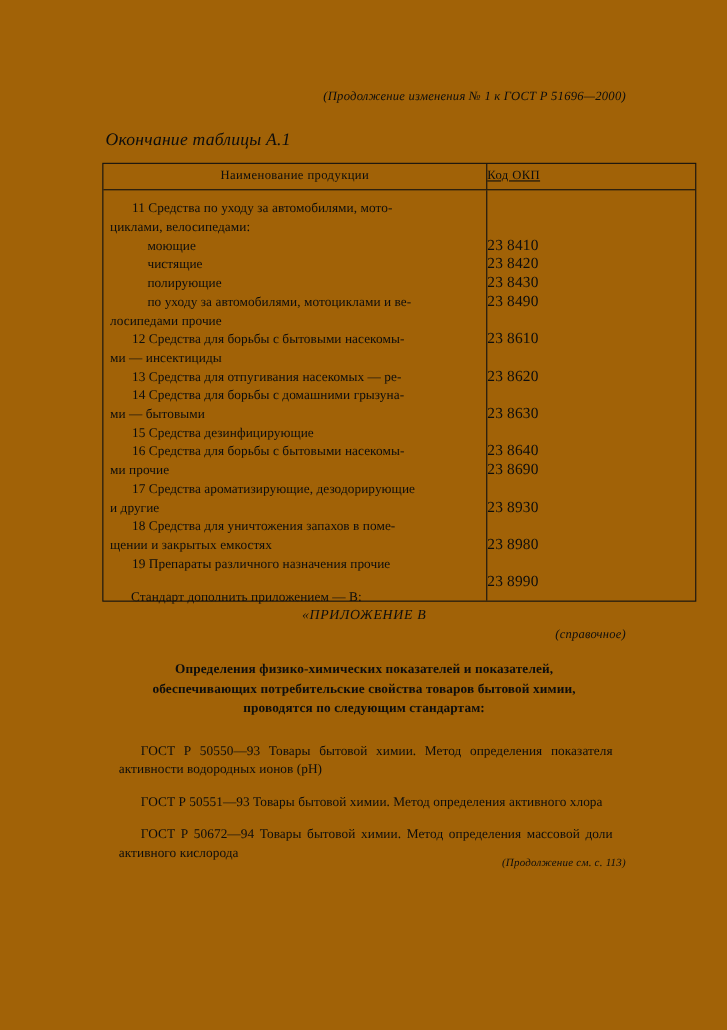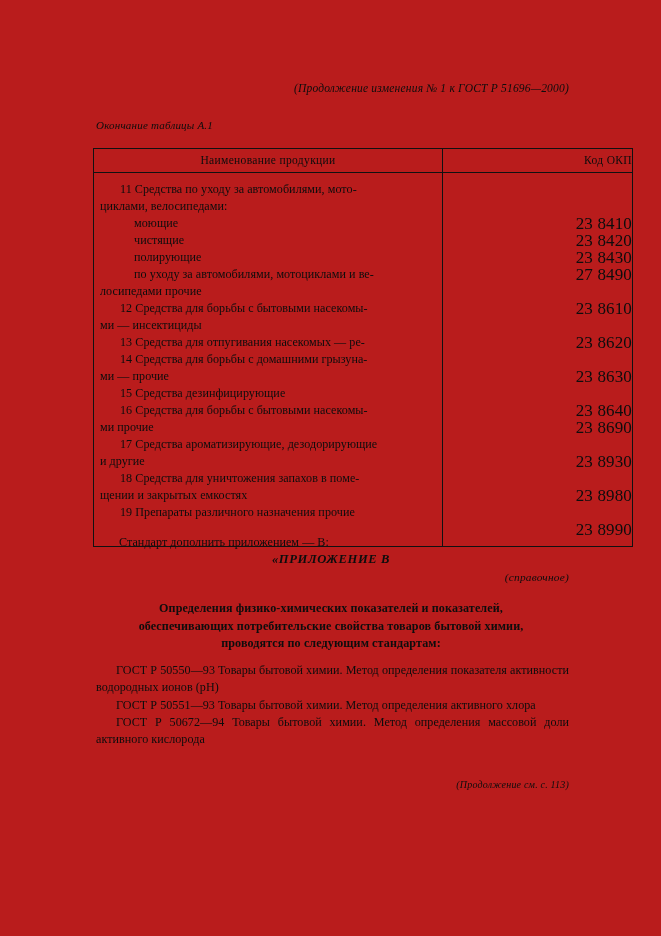--- a/index.html
+++ b/index.html
@@ -12,21 +12,21 @@
     height: 936px;
     position: relative;
     font-family: "Liberation Serif", "DejaVu Serif", serif;
     color: #0d0d0d;
     overflow: hidden;
   }
 
   .page {
     position: absolute;
     inset: 0;
-    background: #b91c1c;
+    background: #a16207;
   }
 
   
   .running-head {
     position: absolute;
     left: 93px;
     top: 82px;
     width: 476px;
     text-align: right;
     font-style: italic;
@@ -34,21 +34,21 @@
     letter-spacing: 0.2px;
     white-space: nowrap;
   }
 
   
   .table-caption {
     position: absolute;
     left: 96px;
     top: 119px;
     font-style: italic;
-    font-size: 11px;
+    font-size: 16px;
     letter-spacing: 0.2px;
   }
 
   
   .tbl {
     position: absolute;
     left: 93px;
     top: 148px;
     width: 540px;
     border: 1.6px solid #111;
@@ -64,24 +64,25 @@
     box-sizing: border-box;
     border-right: 1.4px solid #111;
     text-align: center;
     font-size: 11.5px;
     padding: 5px 0 6px;
     letter-spacing: 0.35px;
   }
   .tbl-head .col-code {
     flex: 1;
     box-sizing: border-box;
-    text-align: right;
+    text-align: left;
     font-size: 11.5px;
     padding: 5px 0 6px;
     letter-spacing: 0.35px;
+    text-decoration: underline;
   }
 
   .tbl-body {
     display: flex;
     position: relative;
     min-height: 344px;
   }
   .body-left {
     width: 349px;
     box-sizing: border-box;
@@ -113,23 +114,23 @@
     text-indent: 34px;
     text-align: justify;
     text-align-last: left;
   }
   .entry.cont {
     text-indent: 0;
     text-align: left;
   }
 
   .code {
-    font-size: 17px;
+    font-size: 14px;
     line-height: 17px;
-    text-align: right;
+    text-align: left;
     margin: 0;
     letter-spacing: 0.15px;
   }
   .code.blank { color: transparent; }
 
   
   .para {
     position: absolute;
     font-size: 12.1px;
     line-height: 17px;
@@ -139,21 +140,21 @@
   .amend-line {
     left: 119px;
     top: 534px;
   }
   .annex-title {
     left: 93px;
     top: 551px;
     width: 476px;
     text-align: center;
     font-style: italic;
-    font-weight: 700;
+    font-weight: 400;
     font-size: 12.6px;
     letter-spacing: 0.6px;
   }
   .annex-sub {
     left: 93px;
     top: 569px;
     width: 476px;
     text-align: right;
     font-style: italic;
     font-size: 11.4px;
@@ -177,21 +178,21 @@
     left: 96px;
     top: 662px;
     width: 473px;
   }
   .std {
     font-size: 12.1px;
     line-height: 17.3px;
     text-indent: 20px;
     text-align: justify;
     text-align-last: left;
-    margin: 0;
+    margin: 12px;
     letter-spacing: 0.05px;
   }
 
   .footer-note {
     position: absolute;
     left: 93px;
     top: 779px;
     width: 476px;
     text-align: right;
     font-style: italic;
@@ -219,37 +220,37 @@
           <p class="entry cont">циклами, велосипедами:</p>
           <p class="entry sub">моющие</p>
           <p class="entry sub">чистящие</p>
           <p class="entry sub">полирующие</p>
           <p class="entry sub-wrap">по уходу за автомобилями, мотоциклами и ве-</p>
           <p class="entry cont">лосипедами прочие</p>
           <p class="entry">12 Средства для борьбы с бытовыми насекомы-</p>
           <p class="entry cont">ми — инсектициды</p>
           <p class="entry">13 Средства для отпугивания насекомых — ре-</p>
           <p class="entry">14 Средства для борьбы с домашними грызуна-</p>
-          <p class="entry cont">ми — прочие</p>
+          <p class="entry cont">ми — бытовыми</p>
           <p class="entry">15 Средства дезинфицирующие</p>
           <p class="entry">16 Средства для борьбы с бытовыми насекомы-</p>
           <p class="entry cont">ми прочие</p>
           <p class="entry">17 Средства ароматизирующие, дезодорирующие</p>
           <p class="entry cont">и другие</p>
           <p class="entry">18 Средства для уничтожения запахов в поме-</p>
           <p class="entry cont">щении и закрытых емкостях</p>
           <p class="entry">19 Препараты различного назначения прочие</p>
         </div>
       <div class="body-right" id="col-codes">
           <p class="code blank">&nbsp;</p>
           <p class="code blank">&nbsp;</p>
           <p class="code">23 8410</p>
           <p class="code">23 8420</p>
           <p class="code">23 8430</p>
-          <p class="code">27 8490</p>
+          <p class="code">23 8490</p>
           <p class="code blank">&nbsp;</p>
           <p class="code">23 8610</p>
           <p class="code blank">&nbsp;</p>
           <p class="code">23 8620</p>
           <p class="code blank">&nbsp;</p>
           <p class="code">23 8630</p>
           <p class="code blank">&nbsp;</p>
           <p class="code">23 8640</p>
           <p class="code">23 8690</p>
           <p class="code blank">&nbsp;</p>

